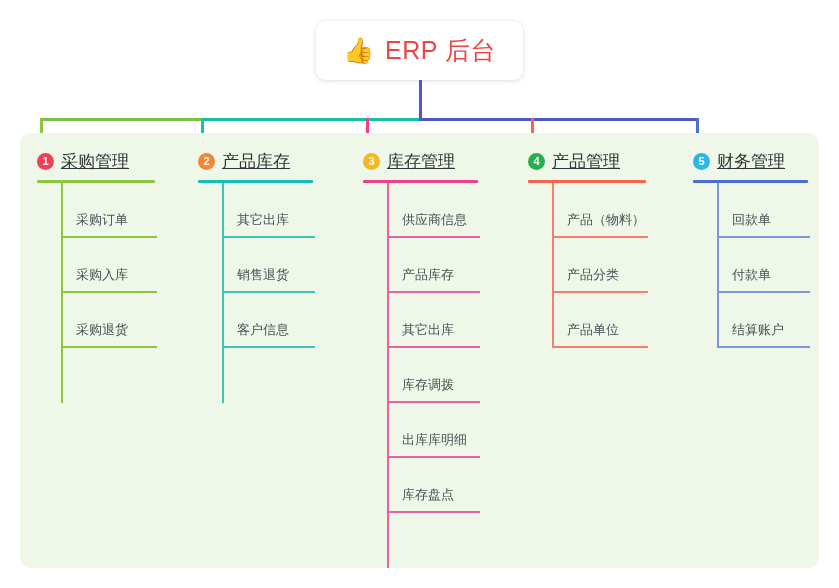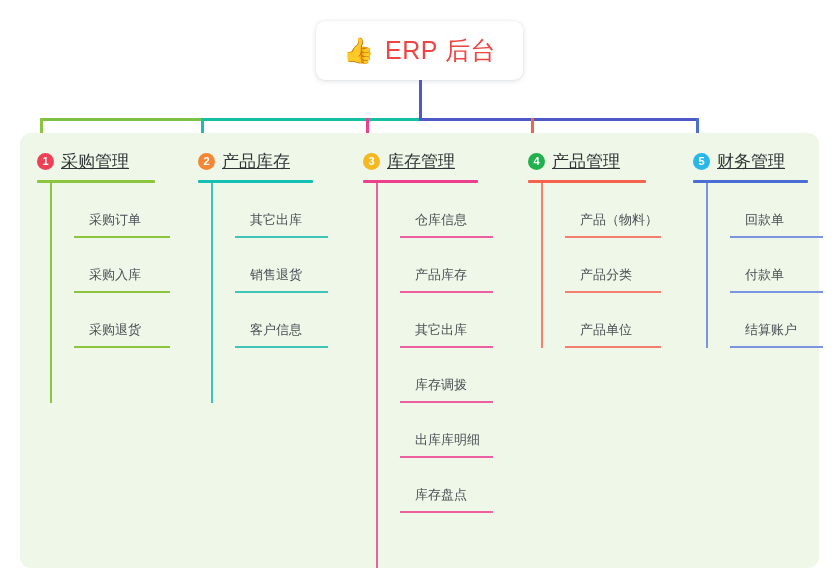--- a/index.html
+++ b/index.html
@@ -38,21 +38,21 @@
   .badge{
     width:17px;height:17px;border-radius:50%;
     display:flex;align-items:center;justify-content:center;
     color:#ffffff;font-size:11px;line-height:1;font-weight:bold;
     flex:0 0 auto;
   }
   .col-title{font-size:17px;color:#2f3336;white-space:nowrap;text-decoration:underline;}
   .col-rule{height:3px;margin-top:6px;border-radius:1px;}
 
   
-  .leaves{position:relative;margin-left:13px;padding-left:24px;}
+  .leaves{position:relative;margin-left:24px;}
   .spine{position:absolute;left:0;top:0;width:2px;}
   .leaf{position:relative;height:55px;box-sizing:border-box;}
   .leaf-text{
     position:absolute;left:15px;bottom:9px;
     font-size:13px;color:#4a4f54;white-space:nowrap;
   }
   .leaf-rule{position:absolute;left:0;bottom:0;height:2px;}
 </style>
 </head>
 <body>
@@ -124,21 +124,21 @@
         </div>
         <div class="col" style="left: 343px; top: 15px;">
           <div class="col-head">
             <span class="badge" style="background: rgb(245, 184, 32);">3</span>
             <span class="col-title">库存管理</span>
           </div>
           <div class="col-rule" style="background: rgb(236, 63, 142); width: 115px;"></div>
           <div class="leaves">
             <div class="spine" style="background: rgb(236, 95, 160); height: 385px;"></div>
             <div class="leaf">
-              <span class="leaf-text">仓库信息</span>
+              <span class="leaf-text">供应商信息</span>
               <div class="leaf-rule" style="background: rgb(236, 95, 160); width: 93px;"></div>
             </div>
             <div class="leaf">
               <span class="leaf-text">产品库存</span>
               <div class="leaf-rule" style="background: rgb(236, 95, 160); width: 93px;"></div>
             </div>
             <div class="leaf">
               <span class="leaf-text">其它出库</span>
               <div class="leaf-rule" style="background: rgb(236, 95, 160); width: 93px;"></div>
             </div>

